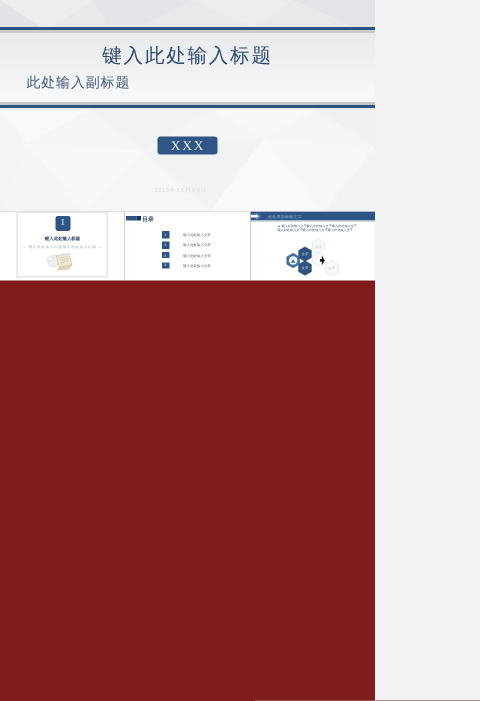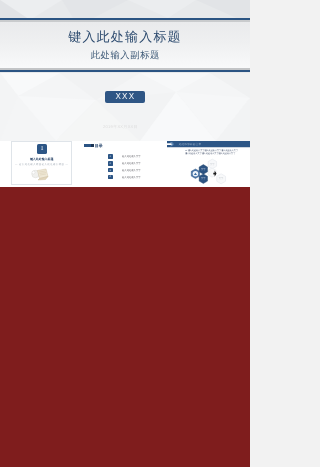--- a/index.html
+++ b/index.html
@@ -7,22 +7,22 @@
   body{width:250px;height:467px;overflow:hidden;background:#f2f2f2;
        font-family:"Liberation Sans",sans-serif;}
   .page{position:relative;width:250px;height:467px;overflow:hidden;background:#7f1d1d;}
   
   .cover{position:absolute;left:0;top:0;width:250px;height:140.6px;overflow:hidden;background:#eceef0;}
   .cover-bg{position:absolute;inset:0;}
   .cover-band{position:absolute;left:0;width:250px;background:#fbfbfc;}
   .rule{position:absolute;left:0;width:250px;height:2.2px;background:#2b5483;}
   .cover-title{position:absolute;left:0;width:250px;text-align:center;color:#2c4a6e;
       font-size:13px;letter-spacing:1.2px;font-weight:400;}
-  .cover-sub{position:absolute;left:0;width:250px;text-align:center;color:#3c5876;
-      font-size:9.3px;letter-spacing:0.6px;text-indent:0.6px;}
+  .cover-sub{position:absolute;left:0;width:250px;color:#3c5876;
+      font-size:9.3px;letter-spacing:0.6px;text-indent:0.6px;padding-left:17px;}
   .cover-btn{position:absolute;width:40px;height:12.7px;border-radius:2px;
       background:#2f5685;color:#eef2f6;font-family:'Liberation Serif',serif;font-size:9px;letter-spacing:1.2px;text-indent:1.2px;
       display:flex;align-items:center;justify-content:center;}
   .cover-date{position:absolute;font-size:4px;color:#dcdcdc;letter-spacing:.3px;}
   
   .grid{position:absolute;left:0;top:140.6px;width:250px;height:327px;}
   .slide{position:absolute;width:83.33px;height:46.875px;background:#fff;overflow:hidden;}
   .sbar{position:absolute;left:0;top:0;width:83.33px;height:6.2px;background:#2d5686;}
   .sbar-arrow{position:absolute;left:0;top:0;width:14px;height:6.2px;}
   .sbar-txt{position:absolute;left:12px;top:1.2px;font-size:2.6px;color:#9fb4cc;letter-spacing:.25px;white-space:nowrap;}
@@ -70,21 +70,21 @@
       <polygon points="140,141 216,141 176,92" fill="#f8f9fa"></polygon>
       <polygon points="216,141 250,141 250,98" fill="#f2f3f4"></polygon>
     </svg>
     <div class="cover-band" style="top:20.5px;height:50px;background:linear-gradient(180deg,#e9eaec 0%,#eff0f1 45%,#f9fafb 100%);"></div>
     <div class="rule" style="top:18.2px;"></div>
     <div style="position:absolute;left:0;top:20.4px;width:250px;height:1.6px;background:#c9cbcd;"></div>
     <div class="rule" style="top:69.8px;"></div>
     <div style="position:absolute;left:0;top:68.3px;width:250px;height:1.5px;background:#c2c4c6;"></div>
     <div class="cover-title" style="top:27.5px;">键入此处输入标题</div>
     <div class="cover-sub" style="top:49.3px;">此处输入副标题</div>
-    <div class="cover-btn" style="left:104.8px;top:90.7px;font-family:Liberation Mono, monospace;">XXX</div>
+    <div class="cover-btn" style="left:104.8px;top:90.7px;">XXX</div>
     <div class="cover-date" style="left:103px;top:124px;">2019年XX月XX日</div>
   </div>
 
   <div class="grid">
 
     <div class="slide" style="left:0;top:0;">
       <div class="divcard" style="left:11.3px;top:0.9px;width:59px;height:42px;"></div>
       <div class="numbox" style="left:36.8px;top:3.9px;width:10.2px;height:10px;font-size:6px;">
         <span>1</span>
       </div>

